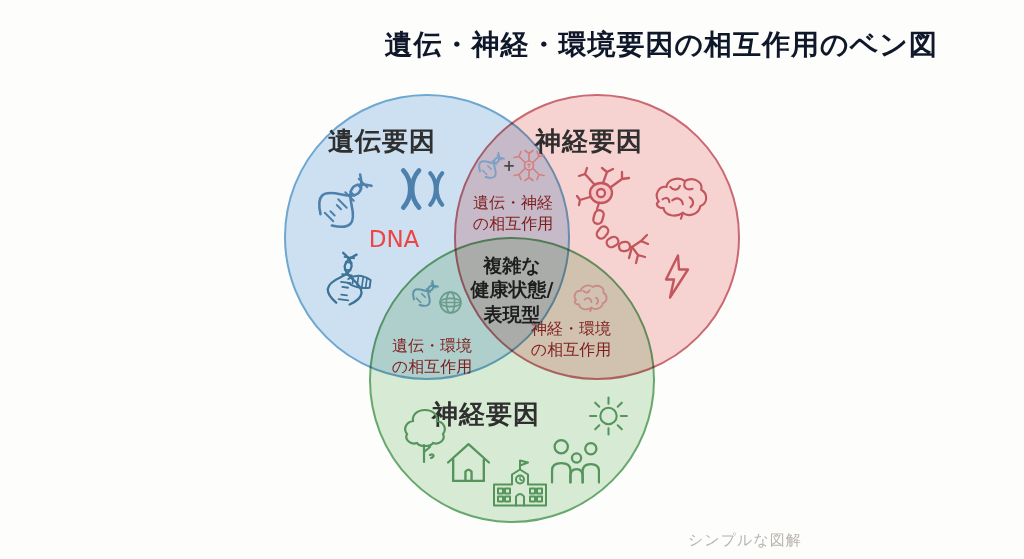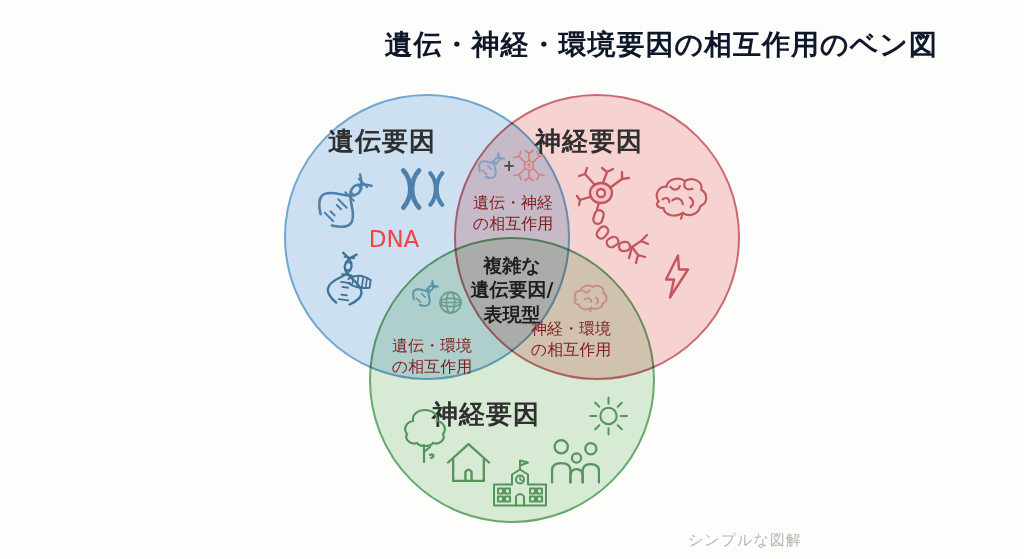--- a/index.html
+++ b/index.html
@@ -106,21 +106,21 @@
   <div class="set-label environment">神経要因</div>
   <div class="dna-caption">DNA</div>
 
   <div class="overlap-label gn">遺伝・神経
 の相互作用</div>
   <div class="overlap-label ge">遺伝・環境
 の相互作用</div>
   <div class="overlap-label ne">神経・環境
 の相互作用</div>
   <div class="center-label">複雑な
-遺伝要因/
+健康状態/
 表現型</div>
   <div class="plus-sign">+</div>
 
   <div class="icon" style="left:314px; top:168px;">
     <svg width="64" height="64" viewBox="0 0 64 64" fill="none" stroke="#4e80ad" stroke-width="2.6" stroke-linecap="round">
       <g transform="rotate(45 32 32)">
         <path d="M24 4 C40 14 40 22 24 32 C8 42 8 50 24 60"></path>
         <path d="M40 4 C24 14 24 22 40 32 C56 42 56 50 40 60"></path>
         <path d="M26 8 H38 M29 13 H35 M29 23 H35 M26 27 H38 M26 37 H38 M29 42 H35 M29 51 H35 M26 56 H38" stroke-width="2"></path>
       </g>

